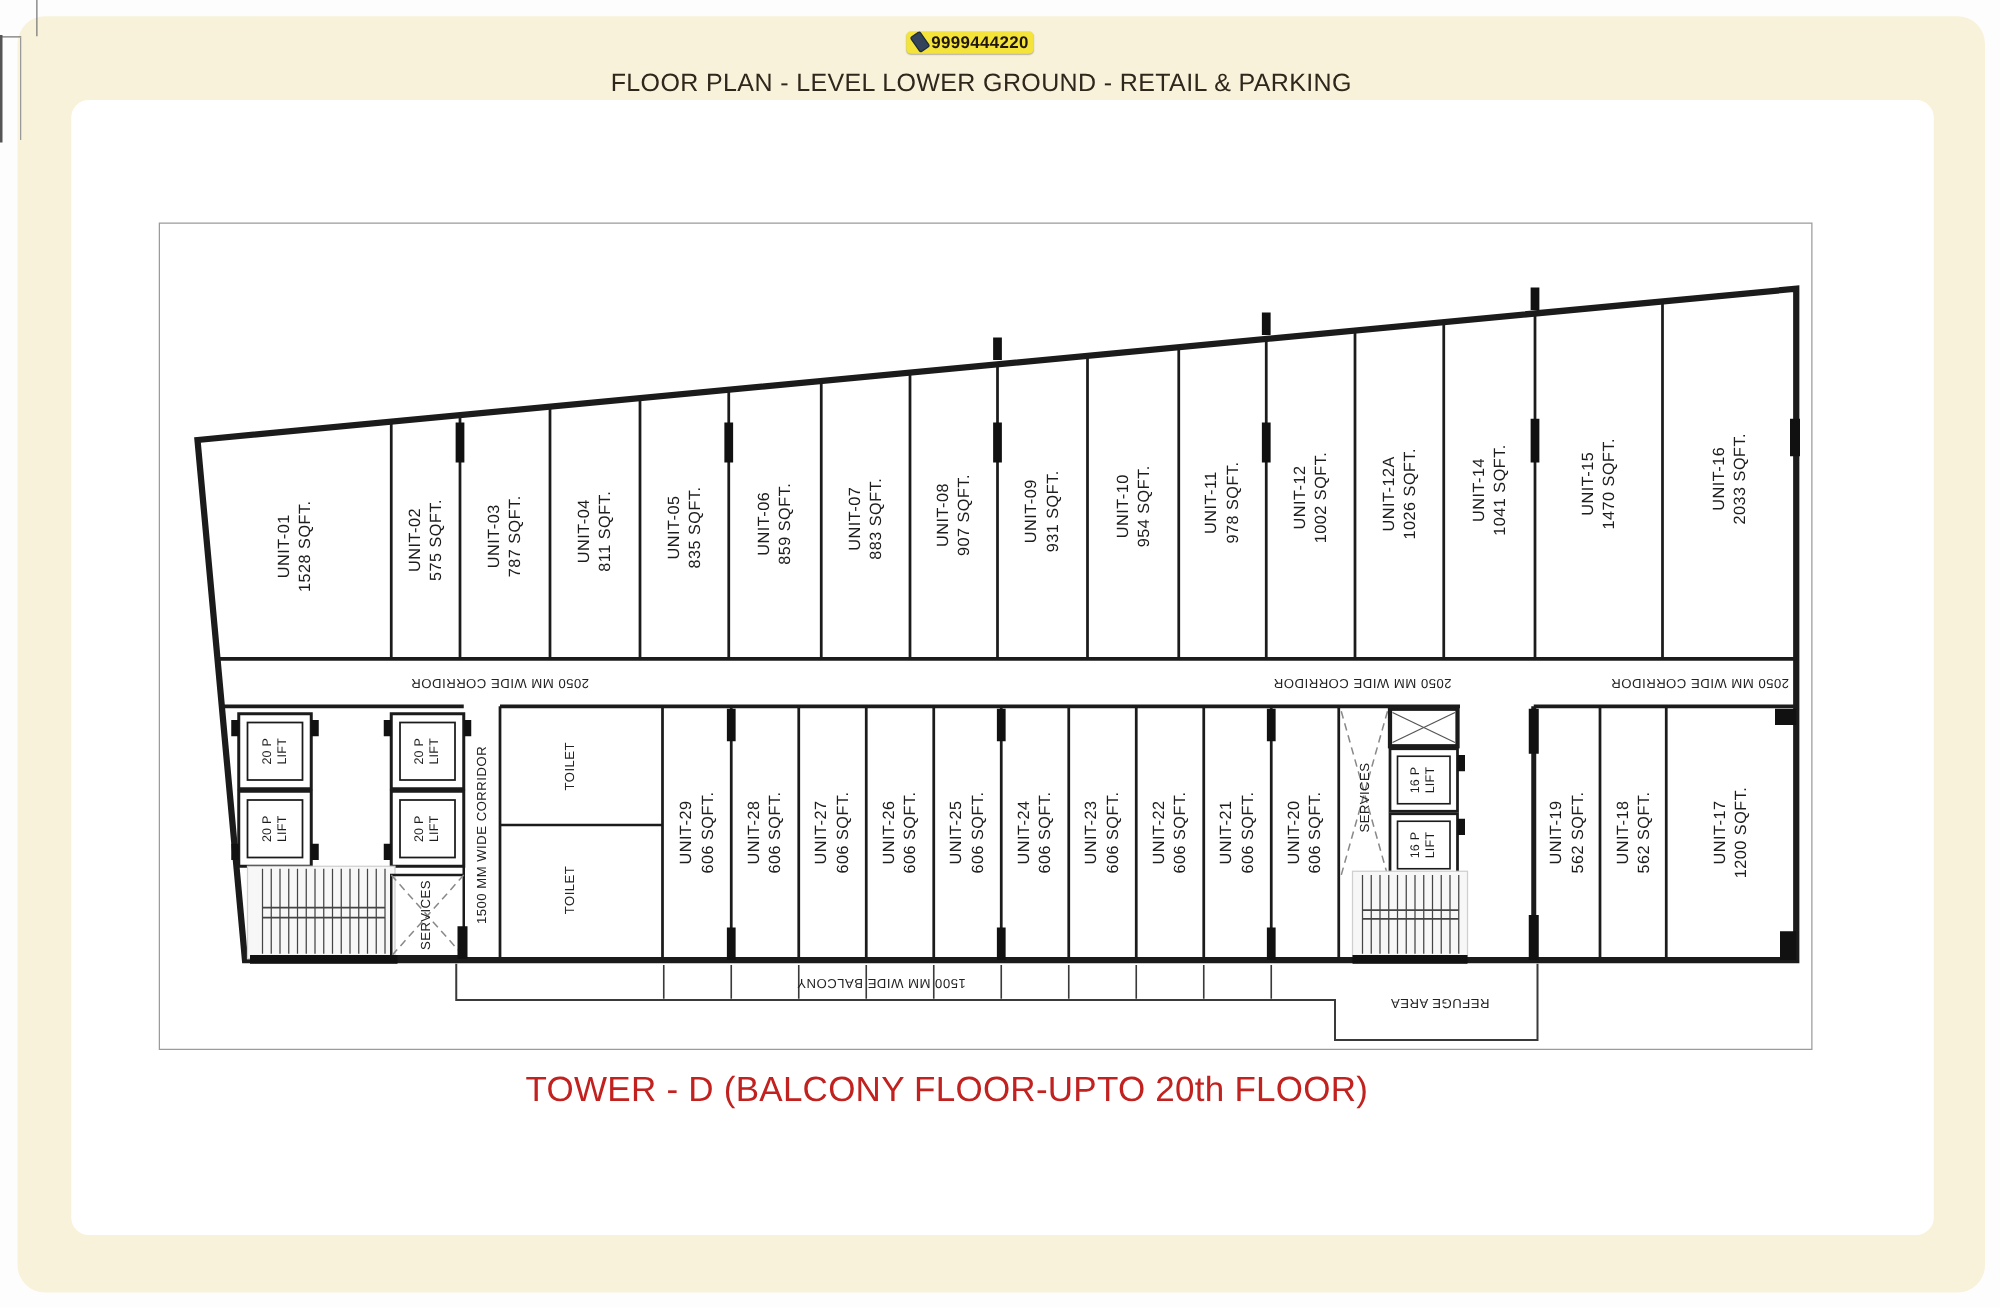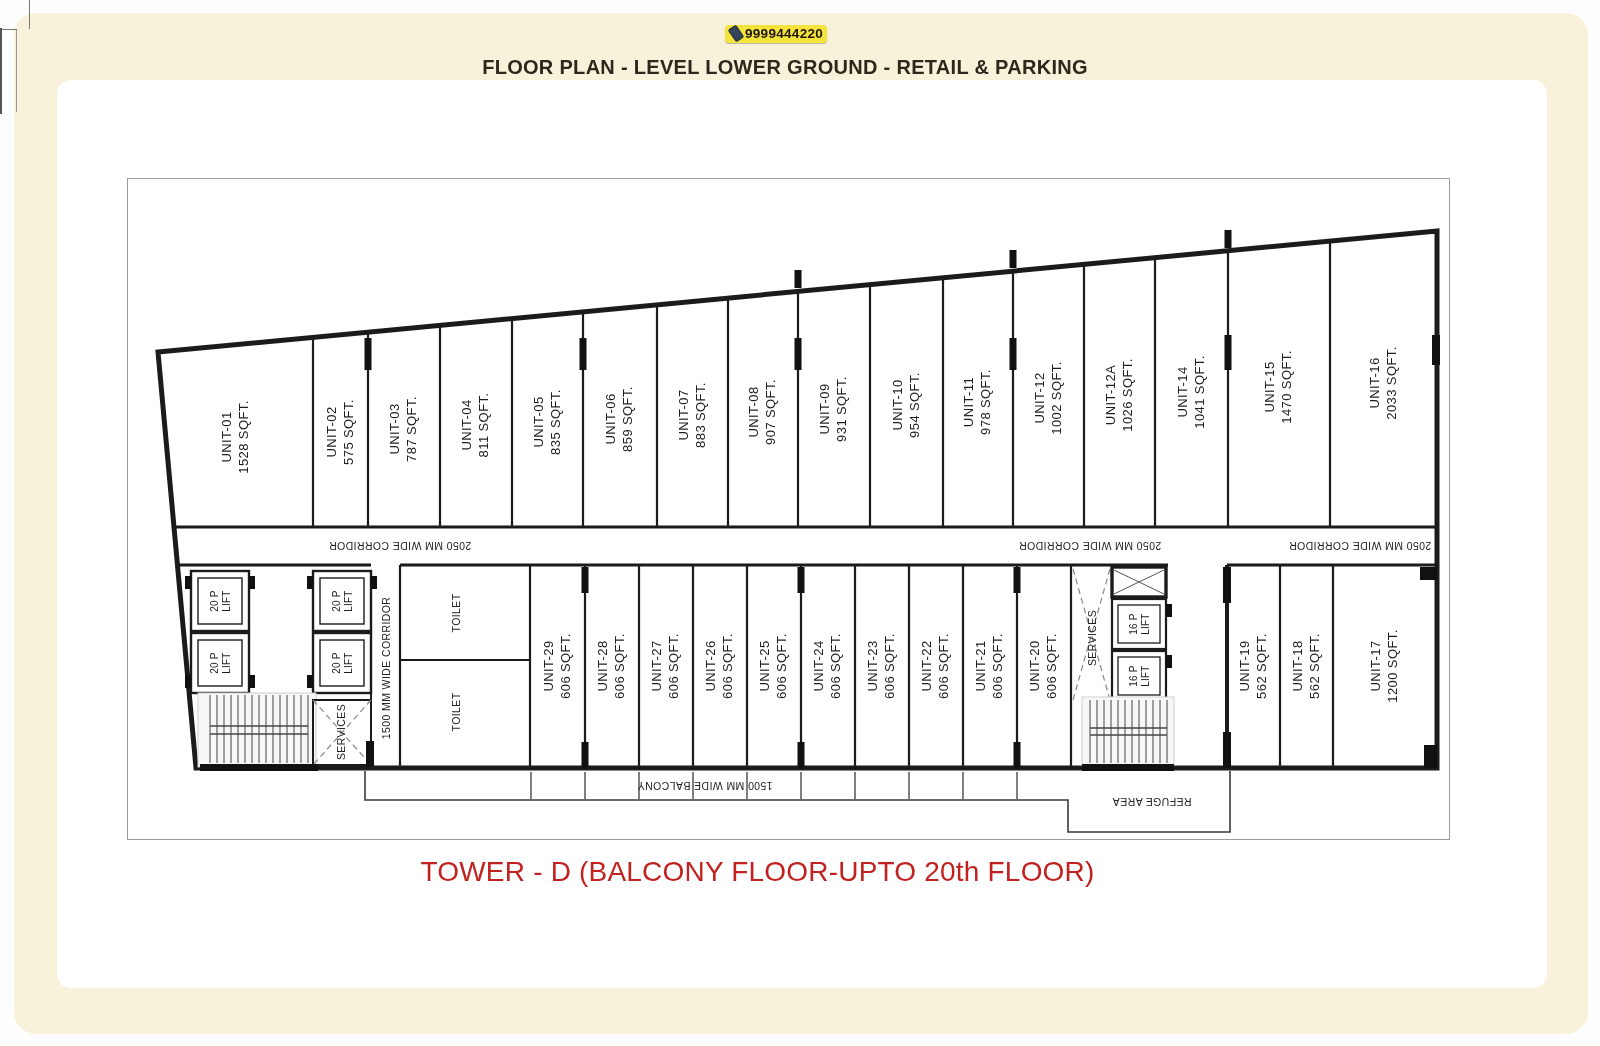--- a/index.html
+++ b/index.html
@@ -26,21 +26,21 @@
     font-weight:bold;font-size:13.5px;color:#20170a;letter-spacing:0.3px;
     box-shadow:0 1px 1px rgba(0,0,0,0.25);
     margin-left:28px;
   }
   .phone-ico{
     display:inline-block;width:8px;height:13px;background:#32435a;border-radius:2px;
     transform:rotate(-35deg);border:1px solid #1d2a3a;
   }
   .title{
     position:absolute;left:0;right:30px;top:56px;text-align:center;
-    font-weight:bold;font-size:20px;letter-spacing:0.3px;color:var(--title-color,#30261c);
+    font-weight:normal;font-size:20px;letter-spacing:0.3px;color:var(--title-color,#30261c);
   }
   .caption{
     position:absolute;left:0;right:85px;top:856px;text-align:center;
     font-size:28px;letter-spacing:0.2px;color:var(--caption-color,#c2221f);
   }
   svg.plan{position:absolute;left:0;top:0;}
   .pl{
     position:absolute;color:#1d1d1d;white-space:nowrap;text-align:center;
     transform-origin:center;font-family:"Liberation Sans",sans-serif;
   }

